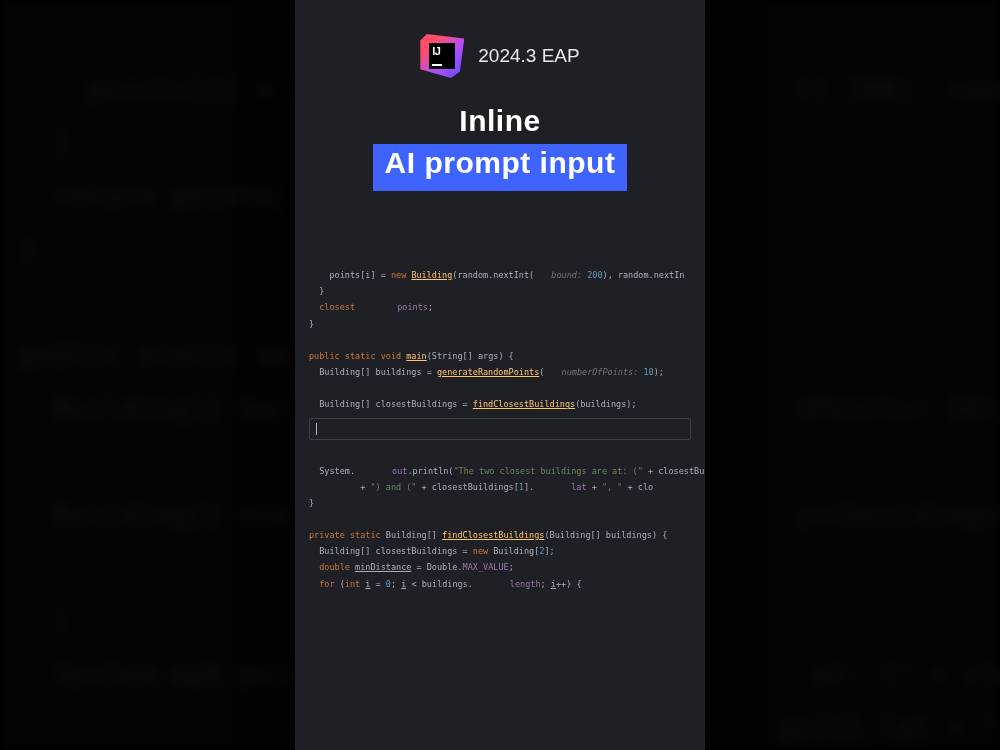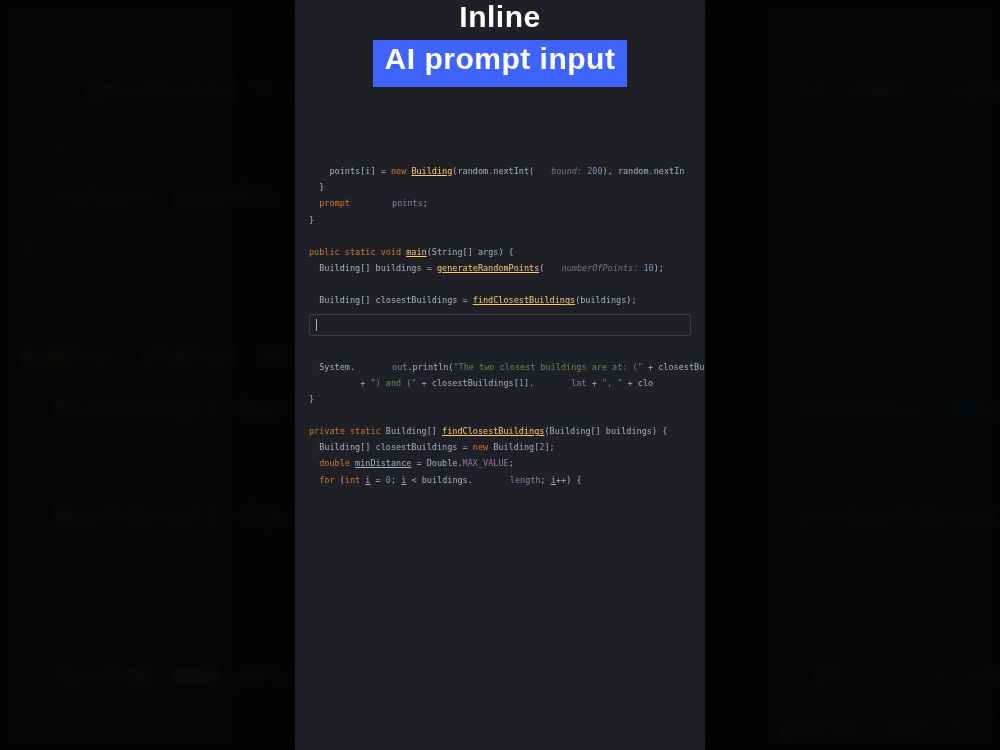--- a/index.html
+++ b/index.html
@@ -81,20 +81,21 @@
     width: 10px;
     height: 2px;
     background: #fff;
   }
   .version {
     color: #e8e8ea;
     font-size: 19px;
     font-weight: 500;
   }
   .headline {
+    margin-top: 26px;
     text-align: center;
   }
   .headline-line1 {
     color: #fff;
     font-size: 30px;
     font-weight: 600;
     letter-spacing: 0.5px;
   }
   .headline-line2 {
     display: inline-block;
@@ -159,30 +160,40 @@
 
 
 
 
 
 </div>
 <div class="overlay-dark"></div>
 
 <div class="centerpanel">
 
+  <div class="logo-row">
+    <div class="logo">
+      <div class="logo-outer"></div>
+      <div class="logo-inner">
+        <span class="logo-text">IJ</span>
+        <span class="logo-bar"></span>
+      </div>
+    </div>
+    <span class="version">2024.3 EAP</span>
+  </div>
 
   <div class="headline">
     <div class="headline-line1">Inline</div>
     <div><span class="headline-line2">AI prompt input</span></div>
   </div>
 
   <div class="codeblock">
 <span>    points[i] = <span class="kw">new</span> <span class="fn">Building</span>(random.nextInt( <span class="param">bound:</span> <span class="num">200</span>), random.nextIn</span>
 <span>  }</span>
-<span>  <span class="kw">prompt</span> <span class="field">points</span>;</span>
+<span>  <span class="kw">closest</span> <span class="field">points</span>;</span>
 <span>}</span>
 <span> </span>
 <span><span class="kw">public static void</span> <span class="fn">main</span>(String[] args) {</span>
 <span>  Building[] buildings = <span class="fn">generateRandomPoints</span>( <span class="param">numberOfPoints:</span> <span class="num">10</span>);</span>
 <span> </span>
 <span>  Building[] closestBuildings = <span class="fn">findClosestBuildings</span>(buildings);</span>
 <div class="cursorbox"><span class="cursor-caret"></span></div>
 <span>  System.<span class="field">out</span>.println(<span class="str">"The two closest buildings are at: ("</span> + closestBuil</span>
 <span>          + <span class="str">") and ("</span> + closestBuildings[<span class="num">1</span>].<span class="field">lat</span> + <span class="str">", "</span> + clo</span>
 <span>}</span>

